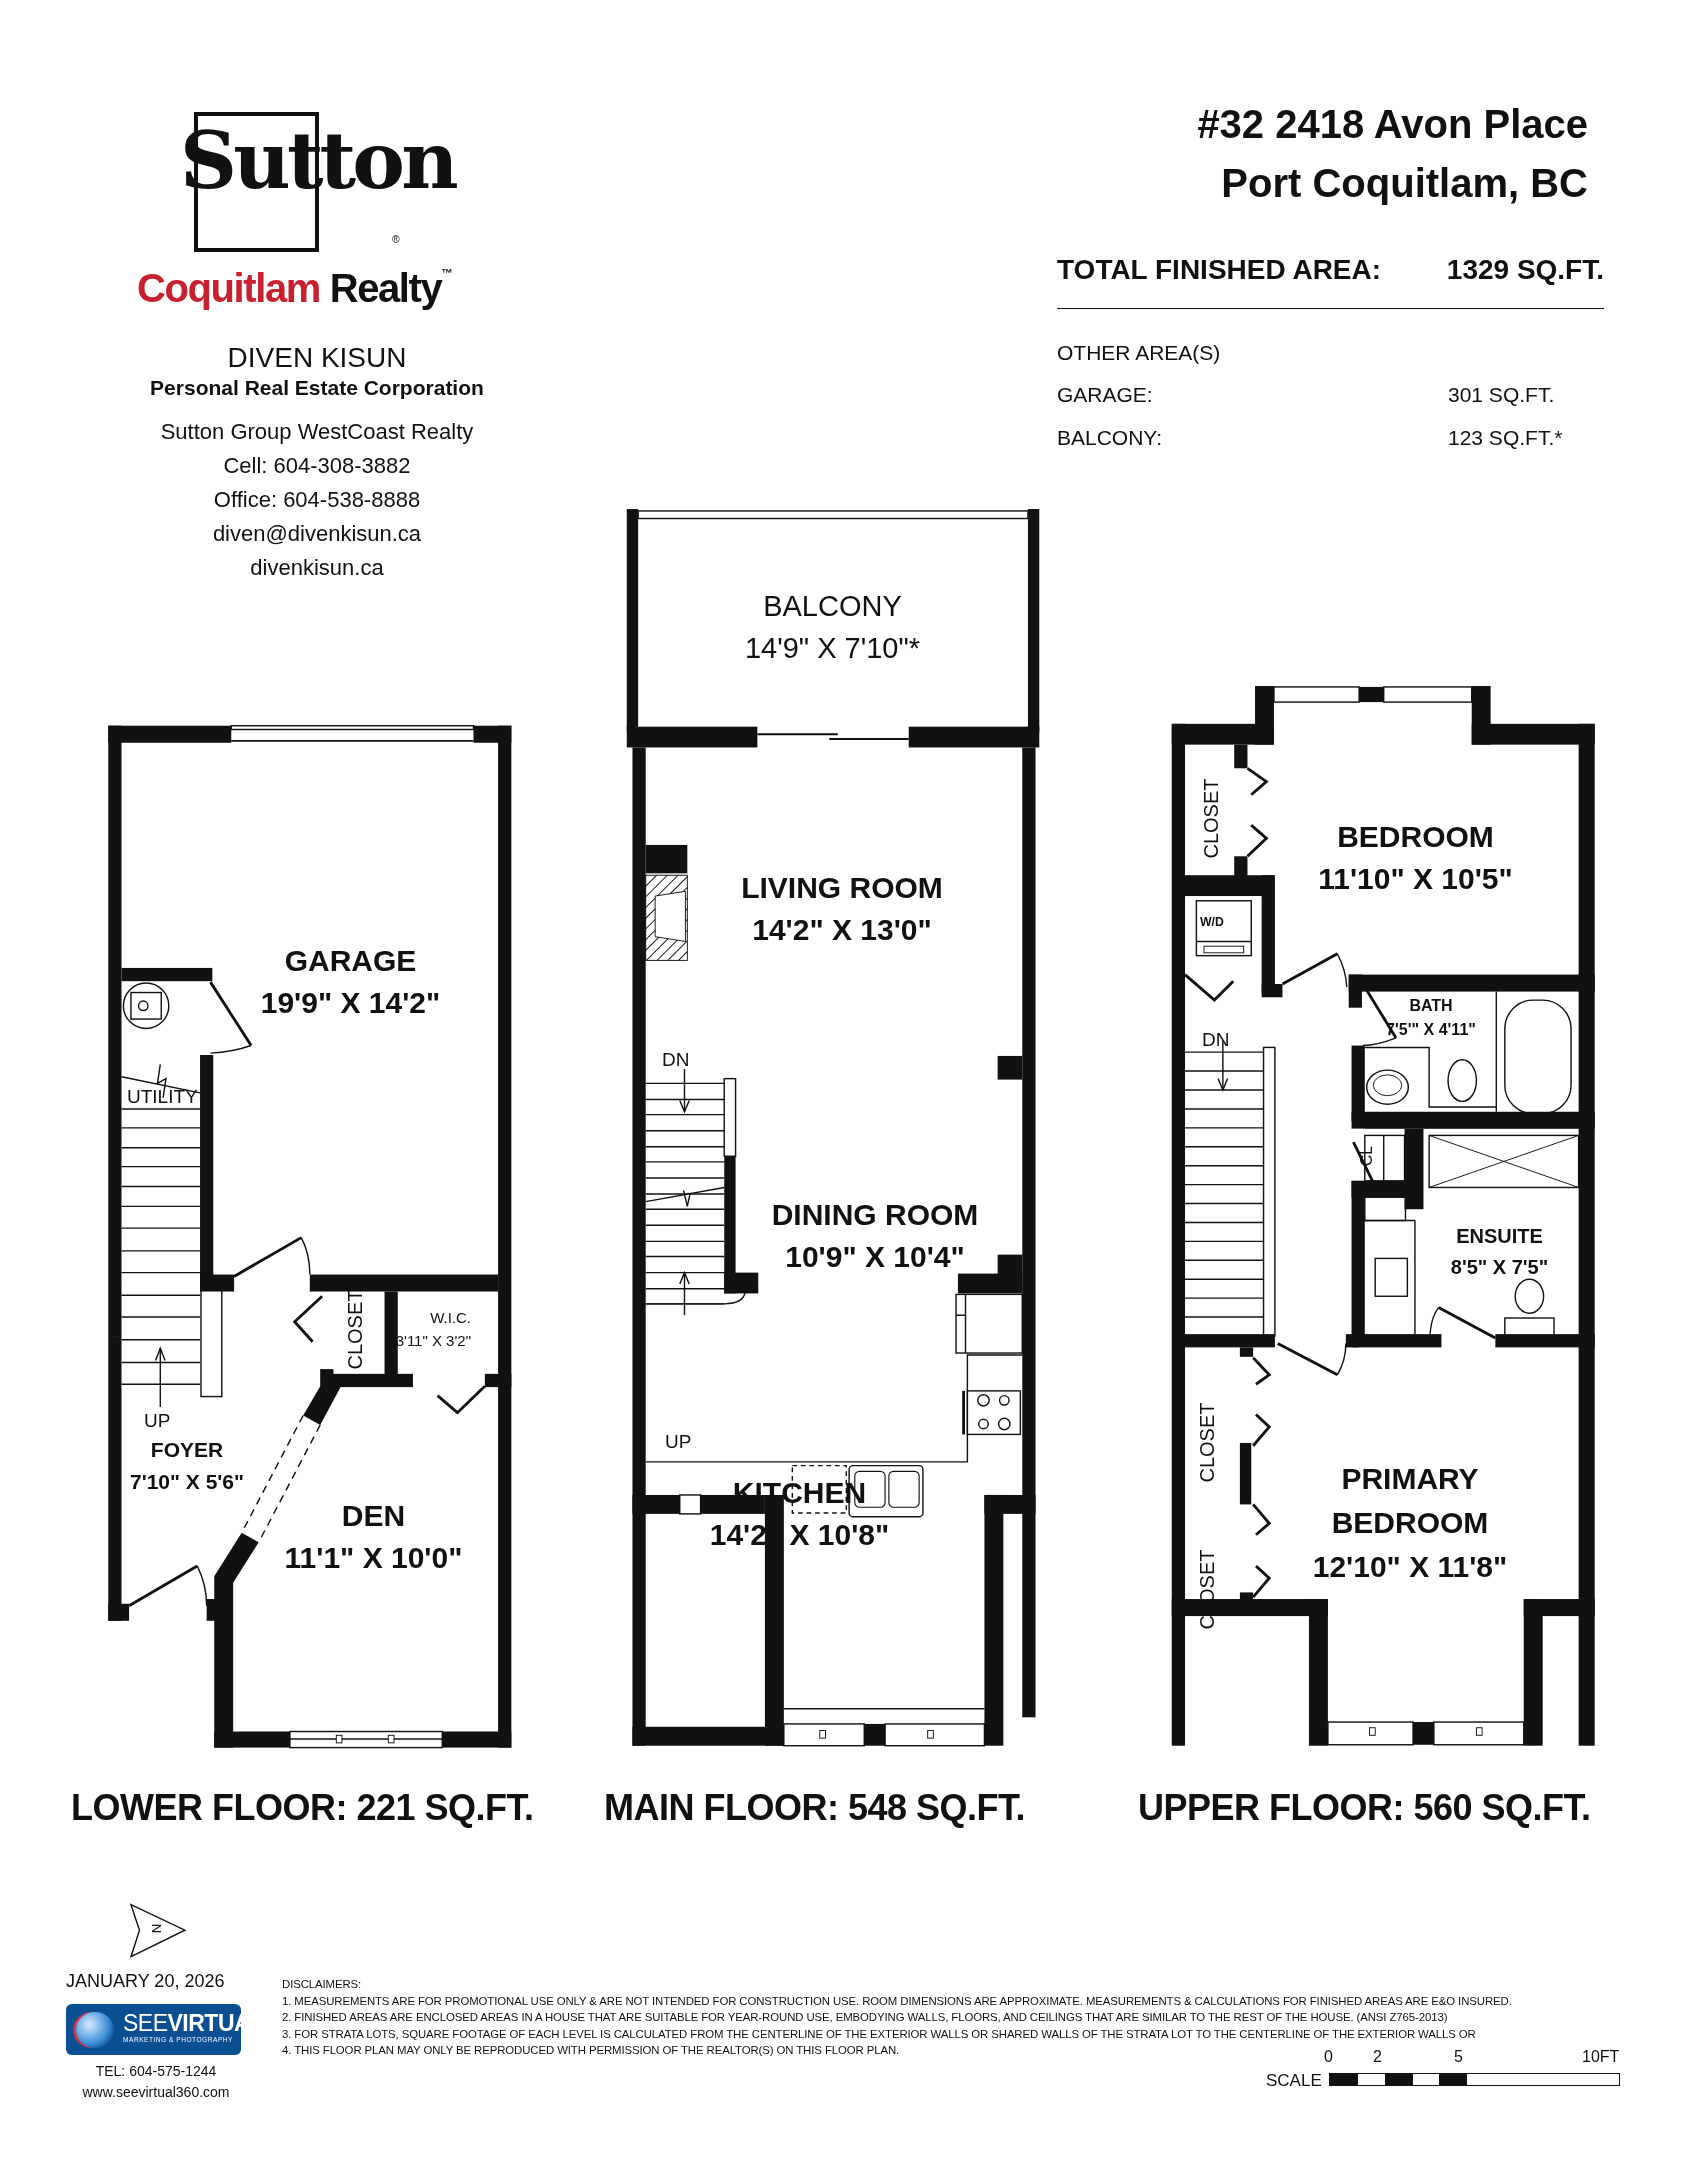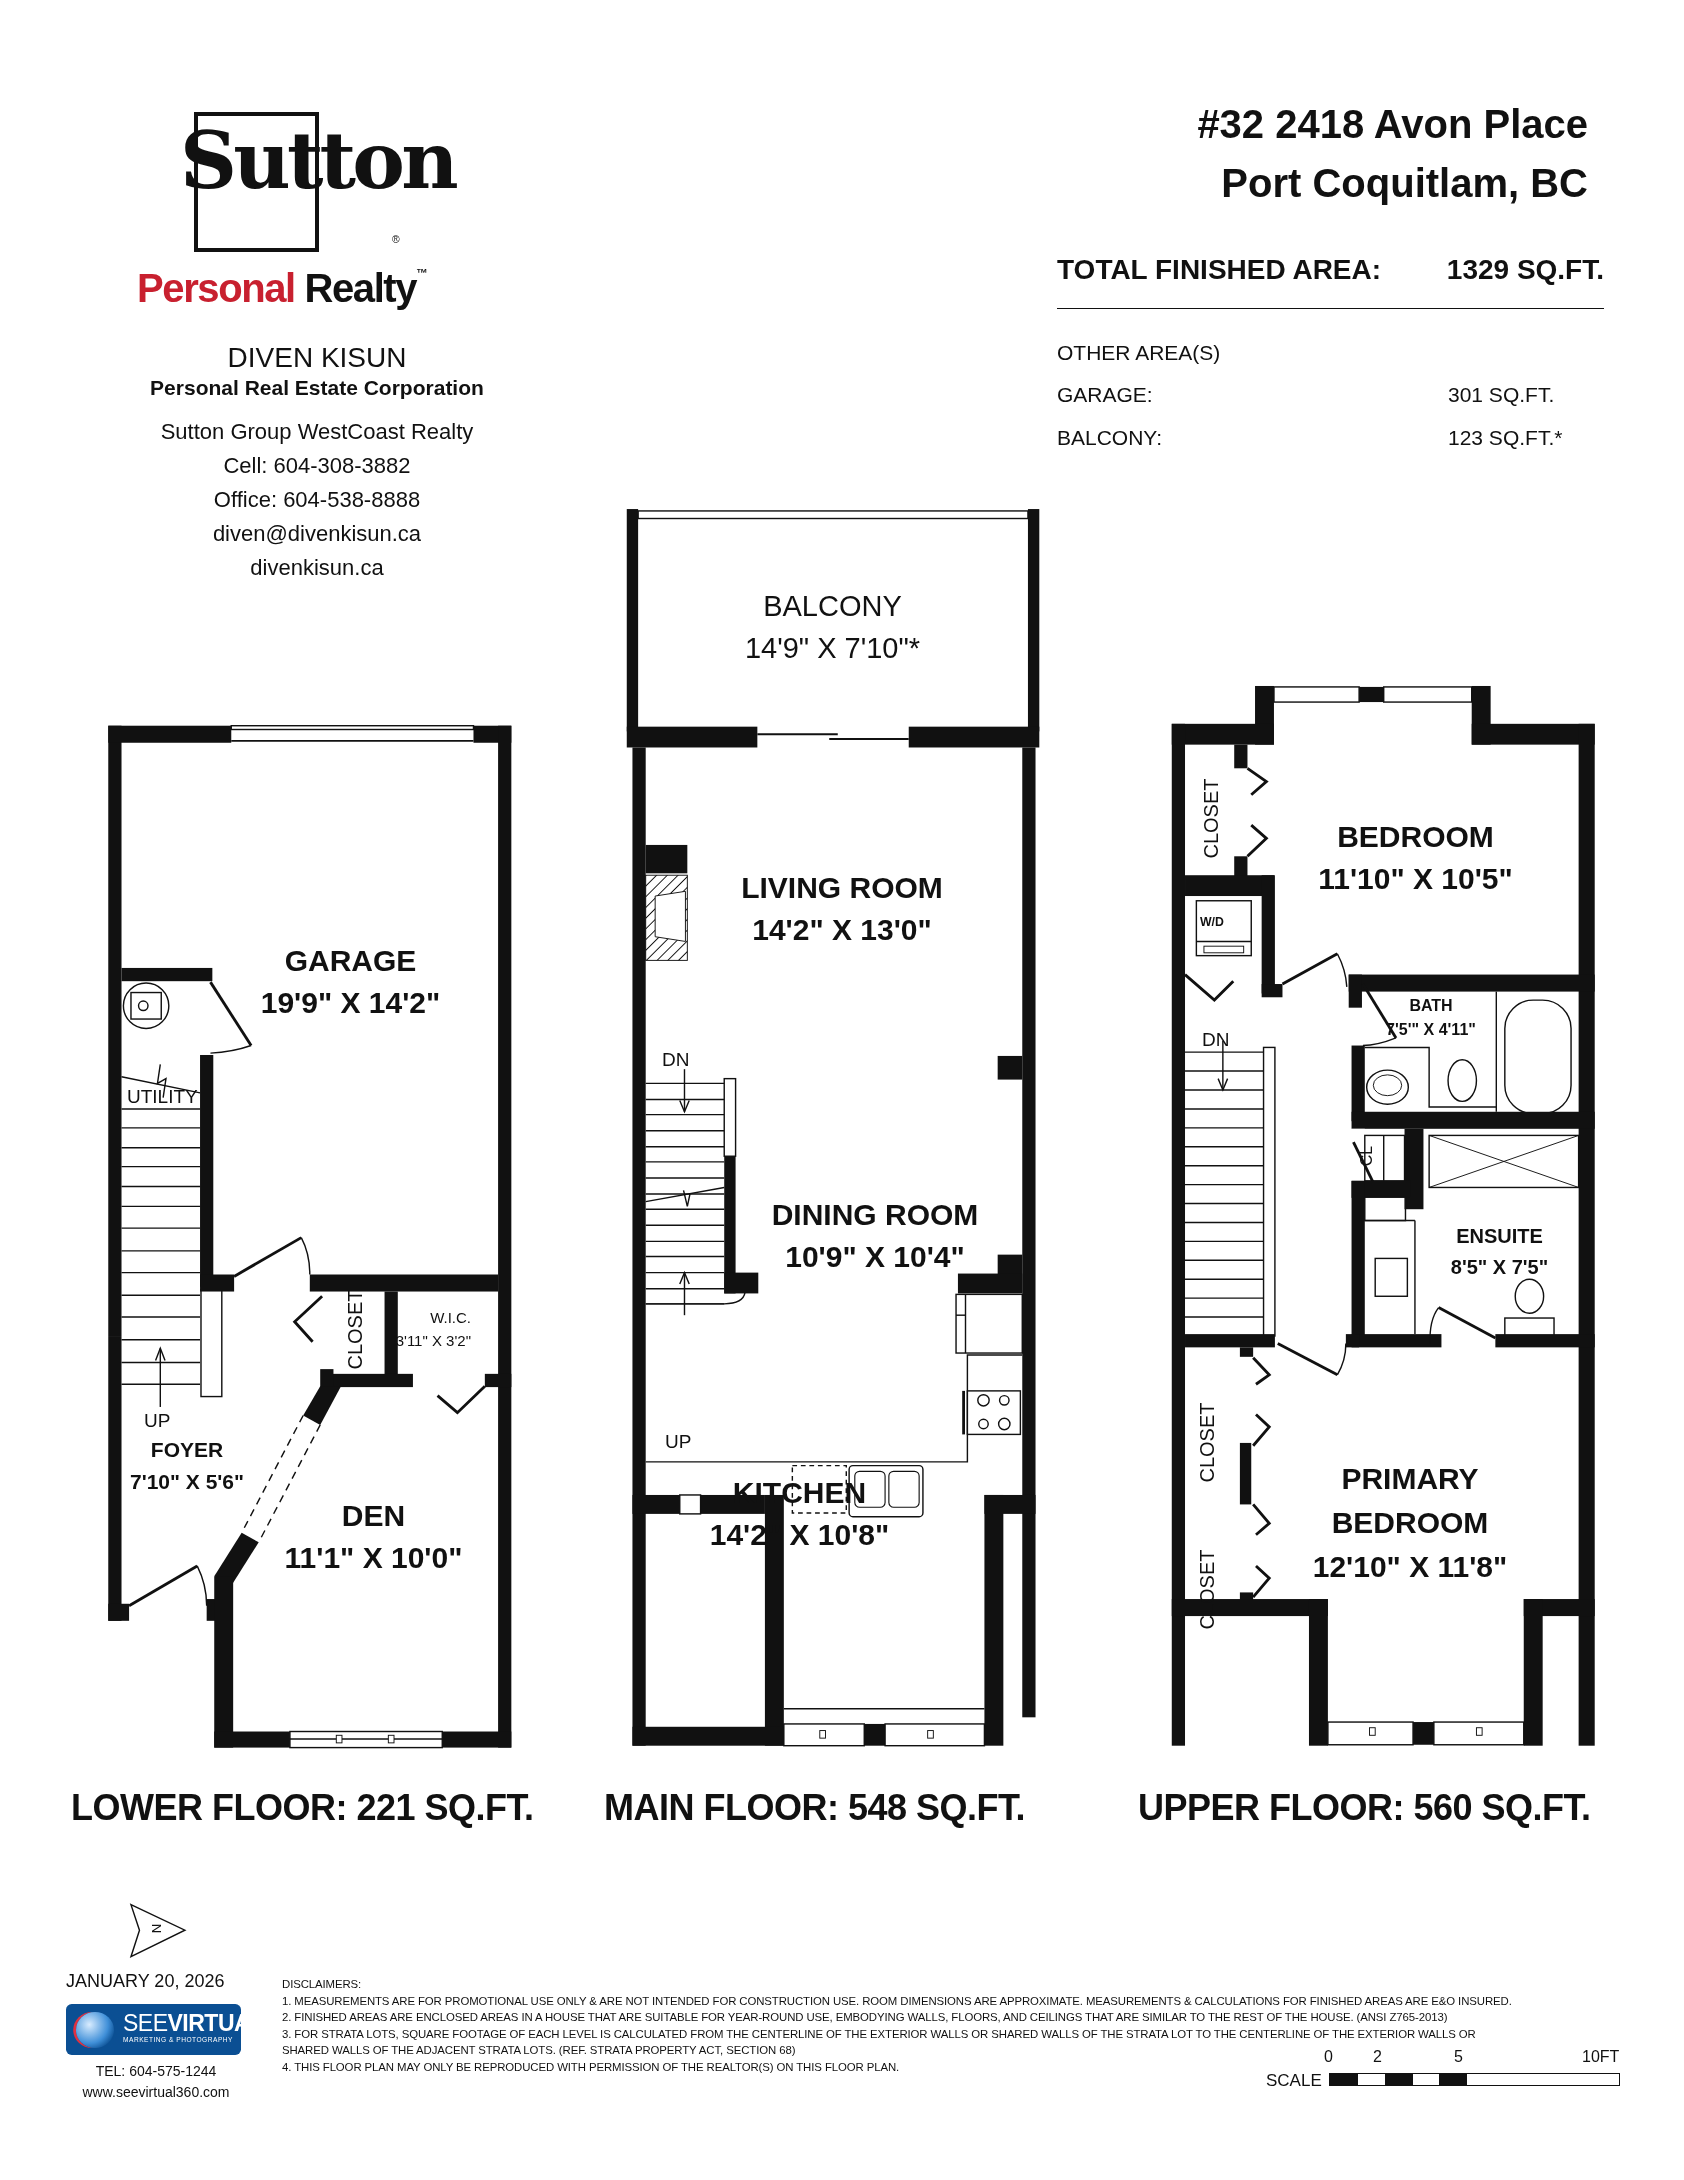--- a/index.html
+++ b/index.html
@@ -44,21 +44,21 @@
   .scale-nums{left:1324px;top:2048px;width:312px;height:19px;font-size:16px;}
   .scale-bar{left:1329px;top:2073px;width:289px;height:11.4px;border:1.9px solid #111;display:flex;}
   .scale-bar span{height:11.4px;}
 </style>
 </head>
 <body>
 
 <div class="abs logo-box"></div>
 <div class="abs logo-script">Sutton</div>
 <div class="abs logo-reg">®</div>
-<div class="abs logo-west"><span class="red">Personal</span><span> Realty</span><span class="tm">™</span></div>
+<div class="abs logo-west"><span class="red">Coquitlam</span><span> Realty</span><span class="tm">™</span></div>
 
 <div class="abs agent c">
   <div class="agent-name">DIVEN KISUN</div>
   <div class="agent-corp">Personal Real Estate Corporation</div>
   <div class="agent-gap"></div>
   <div class="agent-line">Sutton Group WestCoast Realty</div>
   <div class="agent-line">Cell: 604-308-3882</div>
   <div class="agent-line">Office: 604-538-8888</div>
   <div class="agent-line">diven@divenkisun.ca</div>
   <div class="agent-line">divenkisun.ca</div>
@@ -441,21 +441,20 @@
 <div class="abs tel">
   <div>TEL: 604-575-1244</div>
   <div>www.seevirtual360.com</div>
 </div>
 
 <div class="abs disc">
   <div>DISCLAIMERS:</div>
   <div>1. MEASUREMENTS ARE FOR PROMOTIONAL USE ONLY &amp; ARE NOT INTENDED FOR CONSTRUCTION USE. ROOM DIMENSIONS ARE APPROXIMATE. MEASUREMENTS &amp; CALCULATIONS FOR FINISHED AREAS ARE E&amp;O INSURED.</div>
   <div>2. FINISHED AREAS ARE ENCLOSED AREAS IN A HOUSE THAT ARE SUITABLE FOR YEAR-ROUND USE, EMBODYING WALLS, FLOORS, AND CEILINGS THAT ARE SIMILAR TO THE REST OF THE HOUSE. (ANSI Z765-2013)</div>
   <div>3. FOR STRATA LOTS, SQUARE FOOTAGE OF EACH LEVEL IS CALCULATED FROM THE CENTERLINE OF THE EXTERIOR WALLS OR SHARED WALLS OF THE STRATA LOT TO THE CENTERLINE OF THE EXTERIOR WALLS OR</div>
-  <div>SHARED WALLS OF THE ADJACENT STRATA LOTS. (REF. STRATA PROPERTY ACT, SECTION 68)</div>
   <div>4. THIS FLOOR PLAN MAY ONLY BE REPRODUCED WITH PERMISSION OF THE REALTOR(S) ON THIS FLOOR PLAN.</div>
 </div>
 
 <div class="abs scale-label">SCALE</div>
 <div class="abs scale-nums">
   <span class="abs" style="left:0">0</span>
   <span class="abs" style="left:49px">2</span>
   <span class="abs" style="left:130px">5</span>
   <span class="abs" style="left:258px">10FT</span>
 </div>

